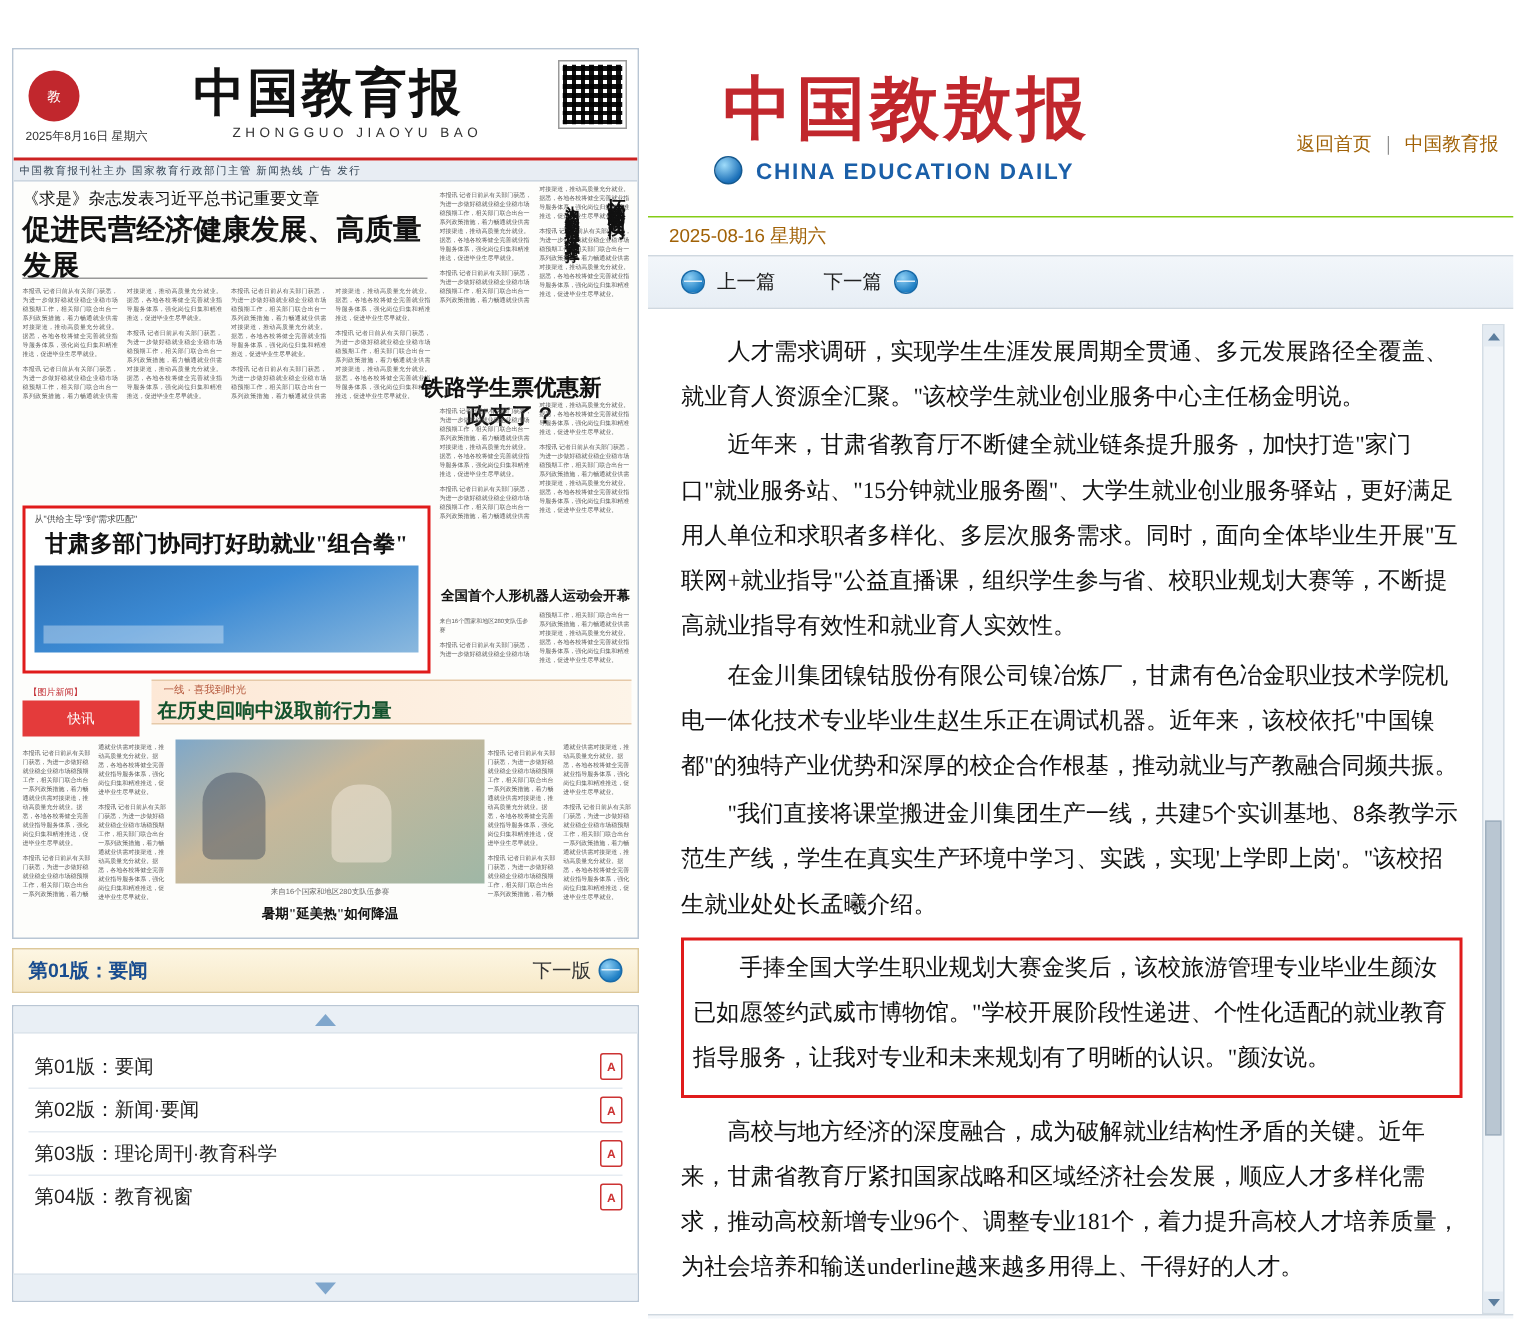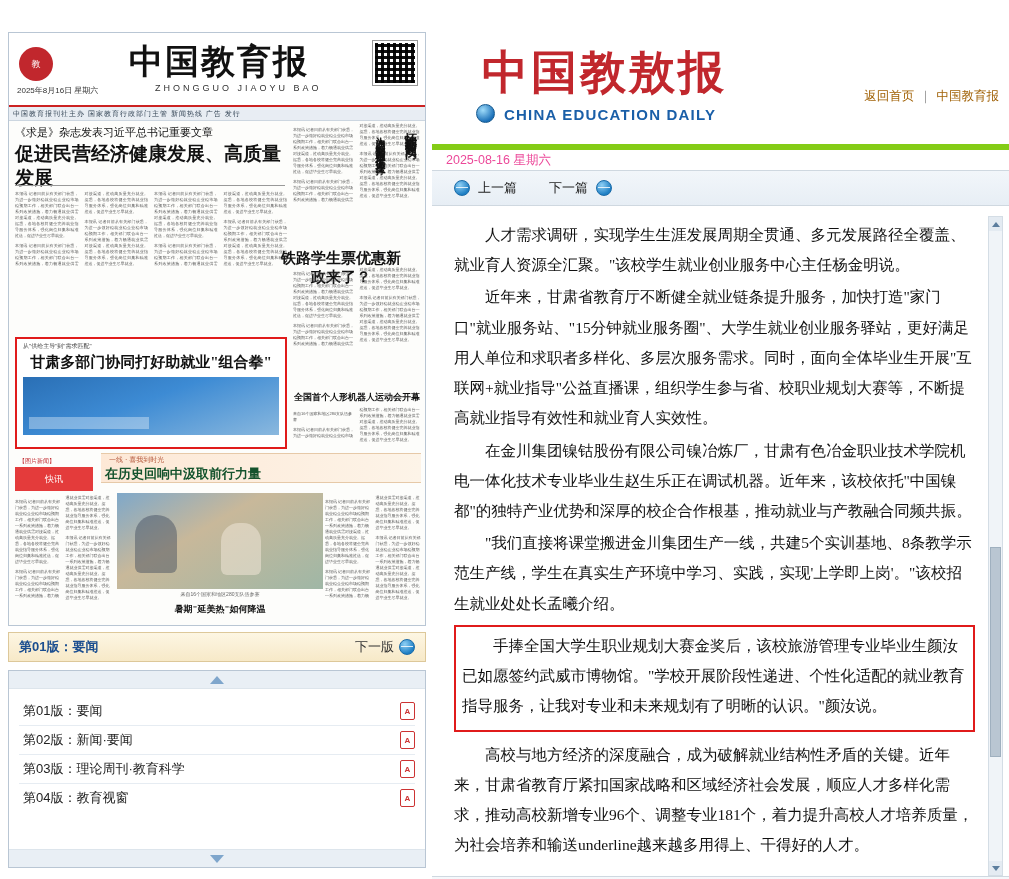--- a/index.html
+++ b/index.html
@@ -306,23 +306,23 @@
     border: 1px solid #15598f;
   }
   .brand-links {
     position: absolute; right: 10px; top: 56px;
     font-size: 12.5px; color: #1a4d8f;
   }
   .brand-links a { color: #a16207; text-decoration: none; }
   .brand-links .sep { color: #888; margin: 0 5px; }
 
   .date-bar {
-    height: 26px; border-top: 6px solid #84cc16;
+    height: 26px; border-top: 1px solid #84cc16;
     background: #fff; display: flex; align-items: center;
-    padding-left: 14px; font-size: 12.5px; color: #ec4899;
+    padding-left: 14px; font-size: 12.5px; color: #a16207;
   }
   .nav-bar {
     height: 36px;
     background: linear-gradient(#f2f6fa,#e7eef5);
     border-top: 1px solid #cfd8e0; border-bottom: 1px solid #cfd8e0;
     display: flex; align-items: center;
     padding-left: 22px; gap: 8px;
     font-size: 13px; color: #222;
   }
   .nav-bar .navlink { cursor: pointer; }

